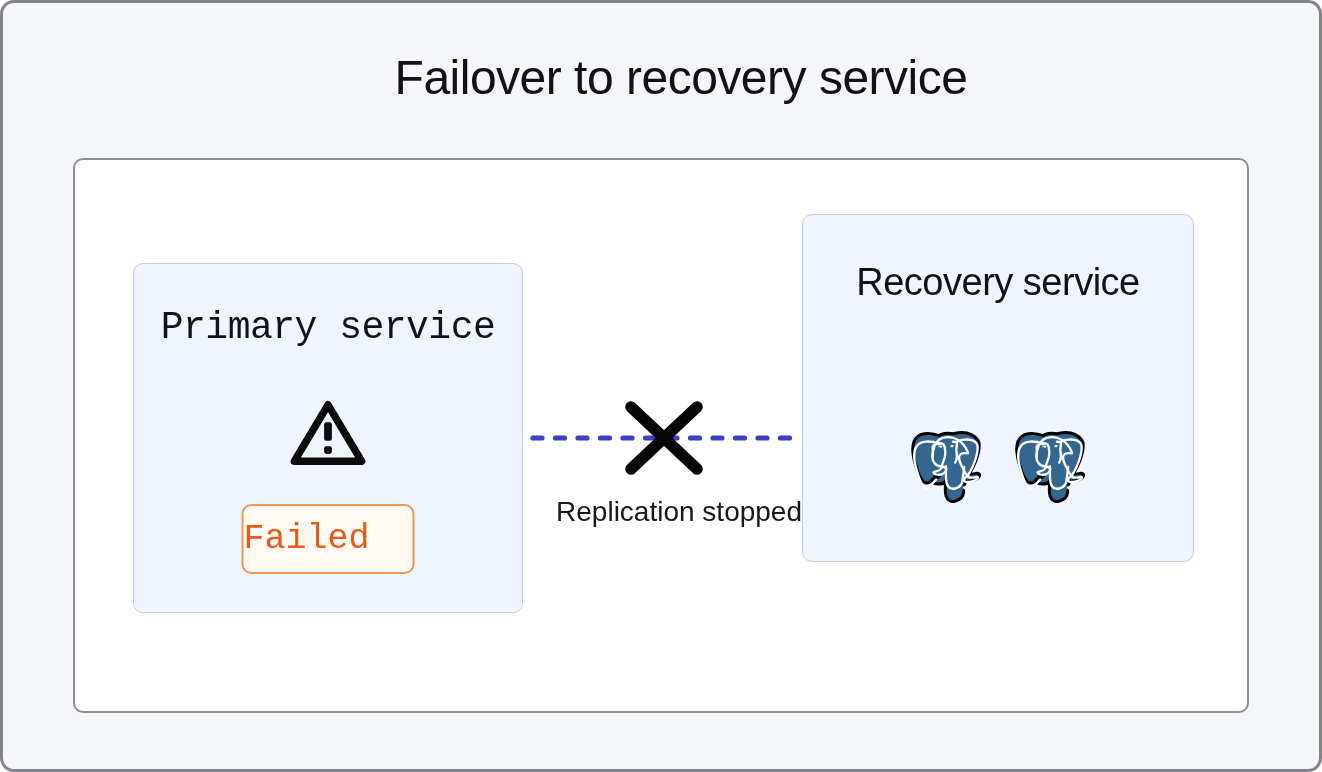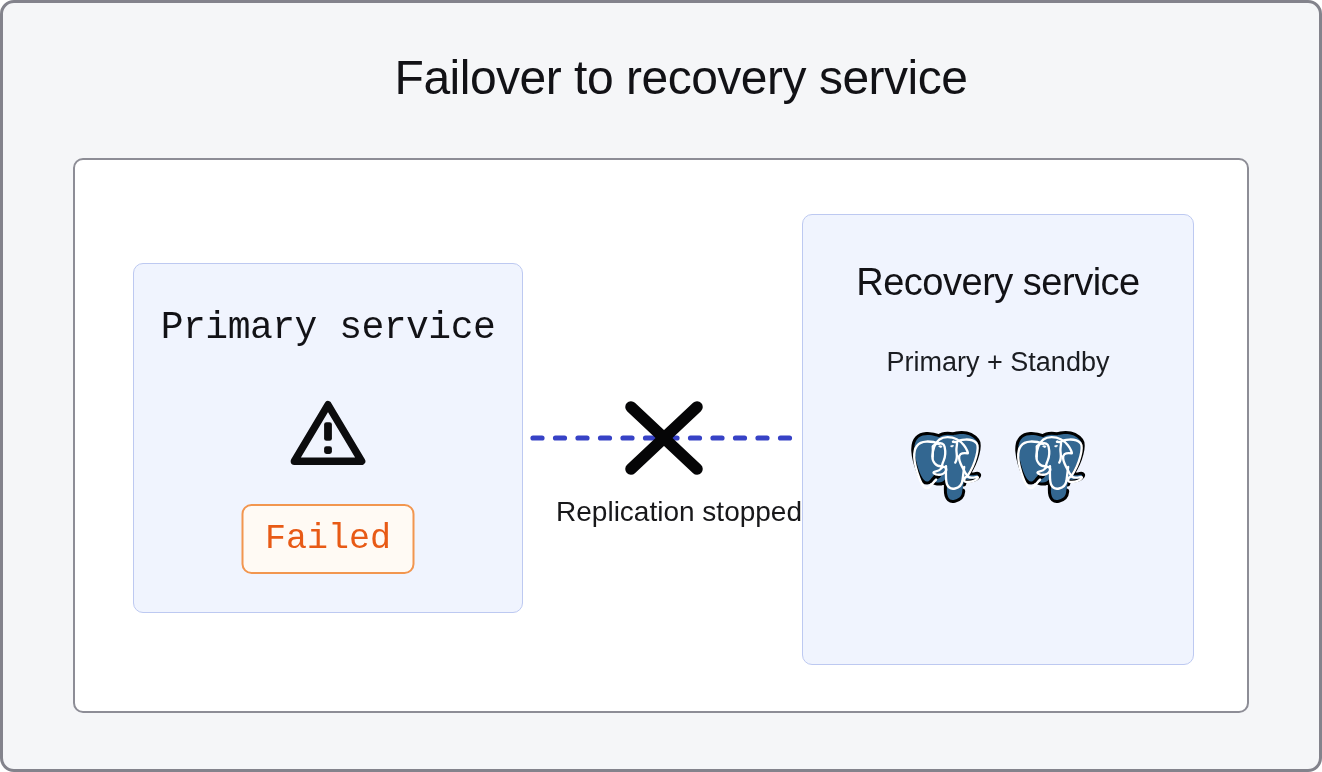--- a/index.html
+++ b/index.html
@@ -24,21 +24,21 @@
     box-sizing:border-box;background:#ffffff;
     border:2px solid #8d8d96;border-radius:10px;
   }
   .card{
     position:absolute;box-sizing:border-box;
     background:var(--card-bg,#f0f4fe);
     border:1.5px solid var(--card-border,#bdc9f1);
     border-radius:10px;
   }
   .card-primary{left:58px;top:103px;width:390px;height:350px;font-family:Liberation Mono, monospace;}
-  .card-recovery{left:727px;top:54px;width:392px;height:451px;padding-left:28px;}
+  .card-recovery{left:727px;top:54px;width:392px;height:348px;padding-left:28px;}
   .card-title{
     position:absolute;left:0;right:0;text-align:center;
     font-size:38px;color:var(--text-dark,#14161b);font-weight:400;
     letter-spacing:-0.5px;
   }
   .card-primary .card-title{top:42px;}
   .card-recovery .card-title{top:46px;}
   .card-subtitle{
     position:absolute;left:0;right:0;top:132px;text-align:center;
     font-size:27px;color:#1b1d22;font-weight:400;
@@ -47,21 +47,21 @@
     position:absolute;left:0;right:0;top:133px;
     display:flex;justify-content:center;
   }
   .pg-row{
     position:absolute;left:0;right:0;top:214px;
     display:flex;justify-content:center;gap:32px;
   }
   .badge{
     position:absolute;left:50%;transform:translateX(-50%);
     box-sizing:border-box;border-radius:10px;
-    display:flex;align-items:center;justify-content:center;
+    display:flex;align-items:center;justify-content:flex-start;
     font-size:35px;
   }
   .badge-failed{
     top:240px;width:173px;height:70px;
     background:var(--failed-bg,#fffaf4);
     border:2px solid var(--failed-border,#f2964f);
     color:var(--failed-text,#e85a15);
   }
   .badge-active{
     top:343px;width:178px;height:60px;
@@ -104,21 +104,20 @@
     <line x1="3" y1="3" x2="269" y2="3" stroke-width="5.2" stroke-dasharray="9 13.5" stroke-linecap="round"></line>
   </svg>
   <svg class="x-mark" width="84" height="76" viewBox="0 0 84 76">
     <line x1="9" y1="7" x2="75" y2="69" stroke="#050506" stroke-width="11.5" stroke-linecap="round"></line>
     <line x1="75" y1="7" x2="9" y2="69" stroke="#050506" stroke-width="11.5" stroke-linecap="round"></line>
   </svg>
   <div class="connector-label">Replication stopped</div>
 
   <div class="card card-recovery">
     <div class="card-title">Recovery service</div>
-    <div class="card-subtitle">Primary + Standby</div>
     <div class="pg-row">
       <svg width="72" height="76" viewBox="0 0 25.6 25.6">
         <g fill="none" stroke="#fff" stroke-width="0.83" stroke-linecap="round" stroke-linejoin="round">
           <path fill="#000" stroke="#000" stroke-width="2.15" d="M18.98 18.64c.16-1.36.11-1.56 1.12-1.34l.26.02c.78.04 1.8-.12 2.39-.4 1.29-.6 2.05-1.59.78-1.33-2.89.6-3.09-.38-3.09-.38 3.05-4.53 4.33-10.27 3.23-11.68-3-3.84-8.2-2.02-8.29-1.98l-.03.01c-.57-.12-1.21-.19-1.93-.2-1.31-.02-2.3.34-3.05.91 0 0-9.27-3.82-8.84 4.8.09 1.84 2.63 13.88 5.66 10.24 1.1-1.33 2.17-2.46 2.17-2.46.53.35 1.17.53 1.83.47l.06-.05c-.02.17-.01.34.02.52-.78.87-.55 1.02-2.11 1.34-1.58.33-.65.9-.05 1.06.73.18 2.43.44 3.58-1.16l-.05.18c.31.24.52 1.59.48 2.81-.04 1.22-.06 2.06.18 2.72.24.66.48 2.13 2.53 1.69 1.71-.37 2.6-1.32 2.72-2.91"></path>
           <path fill="#336791" stroke="none" d="M23.54 15.58c-2.89.6-3.09-.38-3.09-.38 3.05-4.53 4.33-10.27 3.23-11.68-3-3.84-8.2-2.02-8.29-1.98l-.03.01a11.5 11.5 0 0 0-1.93-.2c-1.31-.02-2.3.34-3.05.91 0 0-9.27-3.82-8.84 4.8.09 1.84 2.63 13.88 5.66 10.24 1.1-1.33 2.17-2.46 2.17-2.46.53.35 1.17.53 1.83.47l.06-.05c-.02.17-.01.34.02.52-.78.87-.55 1.02-2.11 1.34-1.58.33-.65.9-.05 1.06.73.18 2.43.44 3.58-1.16l-.05.18c.31.24.52 1.59.48 2.81-.04 1.22-.06 2.06.18 2.72.24.66.48 2.13 2.53 1.69 1.71-.37 2.6-1.32 2.72-2.91.09-1.13.29-.96.3-1.97l.16-.48c.18-1.53.03-2.02 1.09-1.79l.26.02c.78.04 1.79-.12 2.39-.4 1.29-.6 2.05-1.59.78-1.33z"></path>
           <path d="M12.81 12.49c-.08 2.82.02 5.67.3 6.36.27.69.87 2.03 2.92 1.59 1.71-.37 2.33-1.08 2.6-2.65l.64-5.02M10.36 4.58s-9.28-3.79-8.85 4.83c.1 1.84 2.63 13.88 5.66 10.24 1.1-1.33 2.1-2.37 2.1-2.37M15.38 3.75s-.3.1.05.14c.46.06 1.14.04 1.17-.03.72-.6 4.99-1.74 7.05.46 1.1 1.4-.18 7.15-3.23 11.68"></path>
           <path d="M20.42 16s.2.98 3.09.38c1.27-.26.5.74-.78 1.33-1.05.49-3.42.62-3.46-.06-.1-1.75 1.25-1.22 1.15-1.65-.09-.39-.69-.78-1.08-1.74-.35-.84-4.74-7.28 1.22-6.32.22-.05-1.56-5.67-7.13-5.76-5.58-.09-5.4 6.86-5.4 6.86"></path>
           <path d="M11.34 13.01c-.78.87-.55 1.02-2.11 1.35-1.58.33-.65.9-.05 1.06.73.18 2.43.44 3.58-1.16.35-.49 0-1.27-.48-1.47-.23-.1-.54-.22-.94.22z"></path>
           <path d="M11.29 12.99c-.08-.51.17-1.12.43-1.84.4-1.07 1.32-2.14.58-5.54-.55-2.53-4.22-.53-4.22-.18 0 .34.17 1.74-.06 3.37-.3 2.12 1.35 3.92 3.25 3.73"></path>
           <path fill="#fff" stroke-width=".27" d="M10.32 5.39c-.02.12.21.43.52.47.3.04.56-.2.57-.32.02-.12-.21-.25-.52-.29-.3-.04-.56.02-.57.14z"></path>

